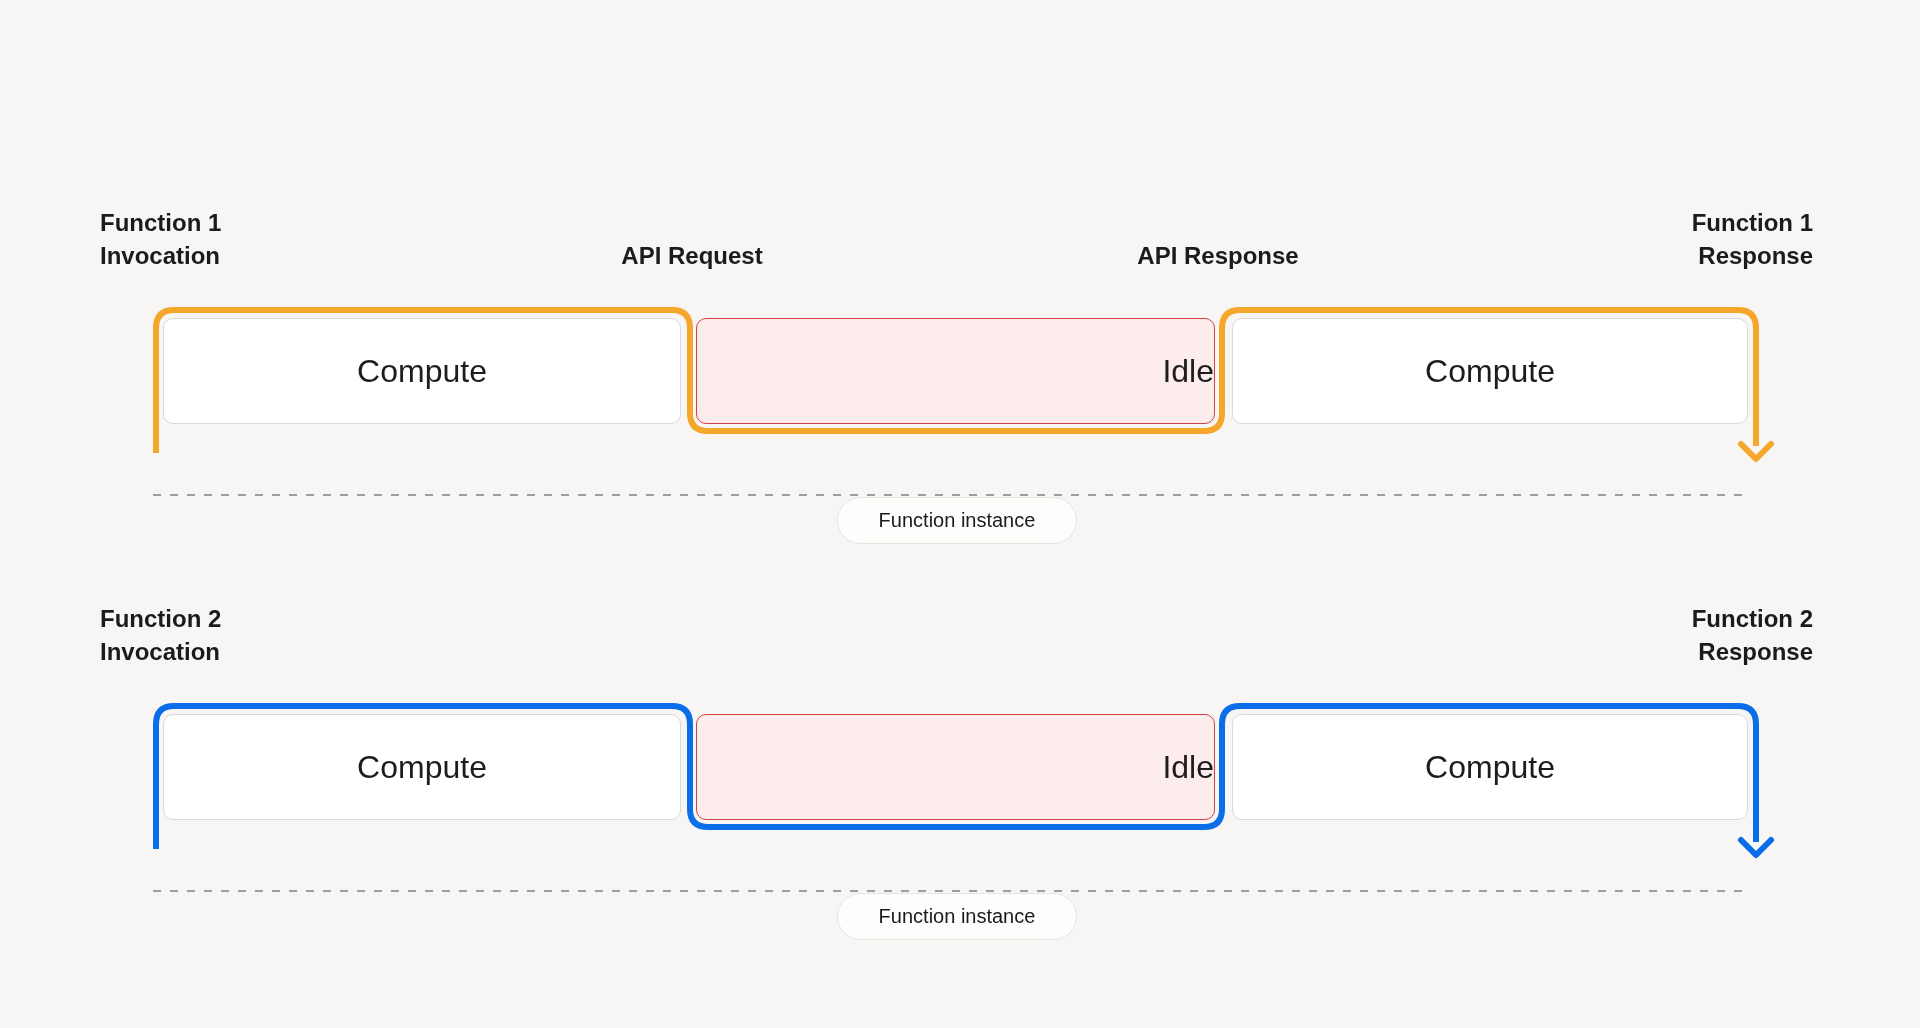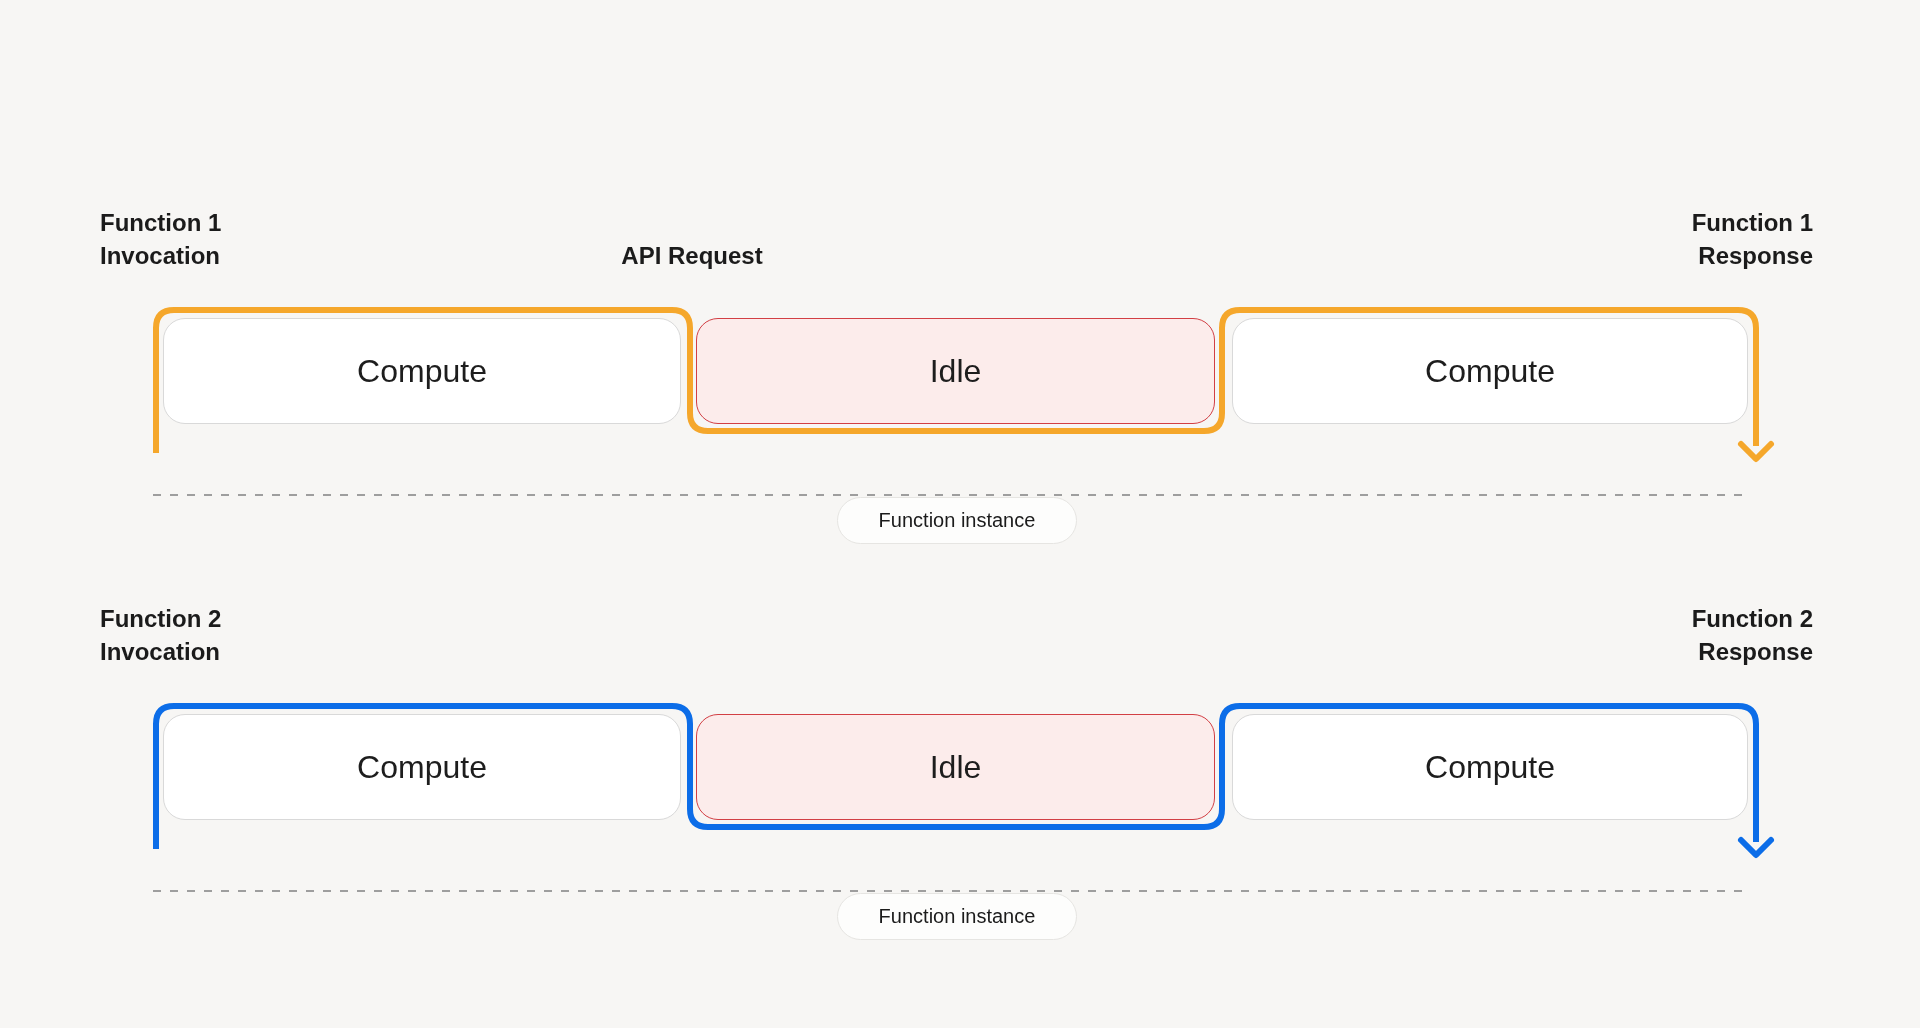--- a/index.html
+++ b/index.html
@@ -10,23 +10,23 @@
          font-size:40px;font-weight:700;letter-spacing:-1px;color:#191919;}
 
   .lbl{position:absolute;font-size:24px;line-height:33px;font-weight:700;color:#1B1B1B;}
   .lbl-left{text-align:left;}
   .lbl-center{text-align:center;}
   .lbl-right{text-align:right;}
 
   .svg-overlay{position:absolute;left:0;top:0;pointer-events:none;}
 
   .box{position:absolute;display:flex;align-items:center;justify-content:center;
-       background:#FFFFFF;border:1.5px solid #D9D9D9;border-radius:22px;
+       background:#FFFFFF;border:1.5px solid #D9D9D9;border-radius:10px;
        font-size:32px;color:#1D1D1D;box-sizing:border-box;}
-  .box.idle{background:#FCECEB;border:1.5px solid #D23F44;}
+  .box.idle{background:#FCECEB;border:1.5px solid #D23F44;justify-content:flex-end;}
 
   .dash-line{position:absolute;height:2px;
        background:repeating-linear-gradient(90deg,#9E9E9E 0 8px,transparent 8px 17px);}
 
   .pill{position:absolute;width:240px;height:47px;display:flex;align-items:center;
         justify-content:center;background:#FDFDFC;border:1.5px solid #E6E5E2;
         border-radius:25px;font-size:20px;color:#1B1B1B;box-sizing:border-box;margin-top:26px;}
 </style>
 </head>
 <body>
@@ -43,20 +43,21 @@
     <path d="M 1741 840 L 1756 855 L 1771 840" fill="none" stroke-width="6" stroke-linecap="round" stroke-linejoin="round" stroke="#0C6DE8"></path>
   </svg>
 
   <div class="lbl lbl-left" style="left:100px;top:206px;width:300px;">
     <div>Function 1</div>
     <div>Invocation</div>
   </div>
 
   <div class="lbl lbl-center" style="left:542px;top:239px;width:300px;">API Request</div>
 
+  <div class="lbl lbl-center" style="left:1068px;top:239px;width:300px;">API Response</div>
 
   <div class="lbl lbl-right" style="left:1513px;top:206px;width:300px;">
     <div>Function 1</div>
     <div>Response</div>
   </div>
 
   <div class="box" style="left:163px;top:318px;width:518px;height:106px;">
     <span>Compute</span>
   </div>
   <div class="box idle" style="left:696px;top:318px;width:519px;height:106px;">

